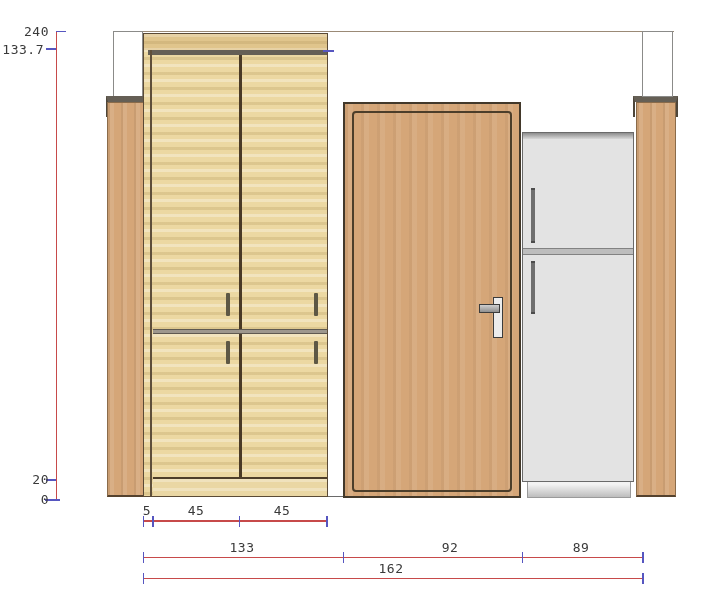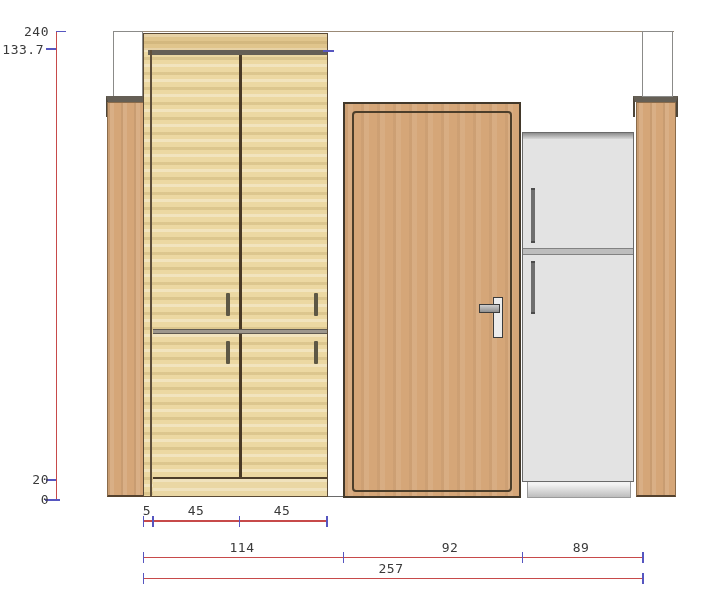--- a/index.html
+++ b/index.html
@@ -127,22 +127,22 @@
   <div class="tick-v" style="left:326px; top:515.5px;"></div>
   <div class="dlabel" style="left:122px; top:504px;">5</div>
   <div class="dlabel" style="left:171px; top:504px;">45</div>
   <div class="dlabel" style="left:257px; top:504px;">45</div>
 
   <div class="dim-h" style="left:143px; top:556.5px; width:500px;"></div>
   <div class="tick-v" style="left:142.5px; top:551.5px;"></div>
   <div class="tick-v" style="left:342.5px; top:551.5px;"></div>
   <div class="tick-v" style="left:521.5px; top:551.5px;"></div>
   <div class="tick-v" style="left:642px; top:551.5px;"></div>
-  <div class="dlabel" style="left:217px; top:541px;">114</div>
+  <div class="dlabel" style="left:217px; top:541px;">133</div>
   <div class="dlabel" style="left:425px; top:541px;">92</div>
   <div class="dlabel" style="left:556px; top:541px;">89</div>
 
   <div class="dim-h" style="left:143px; top:577.5px; width:500px;"></div>
   <div class="tick-v" style="left:142.5px; top:572.5px;"></div>
   <div class="tick-v" style="left:642px; top:572.5px;"></div>
-  <div class="dlabel" style="left:366px; top:562px;">257</div>
+  <div class="dlabel" style="left:366px; top:562px;">162</div>
 
 </div>
 
 </body></html>

